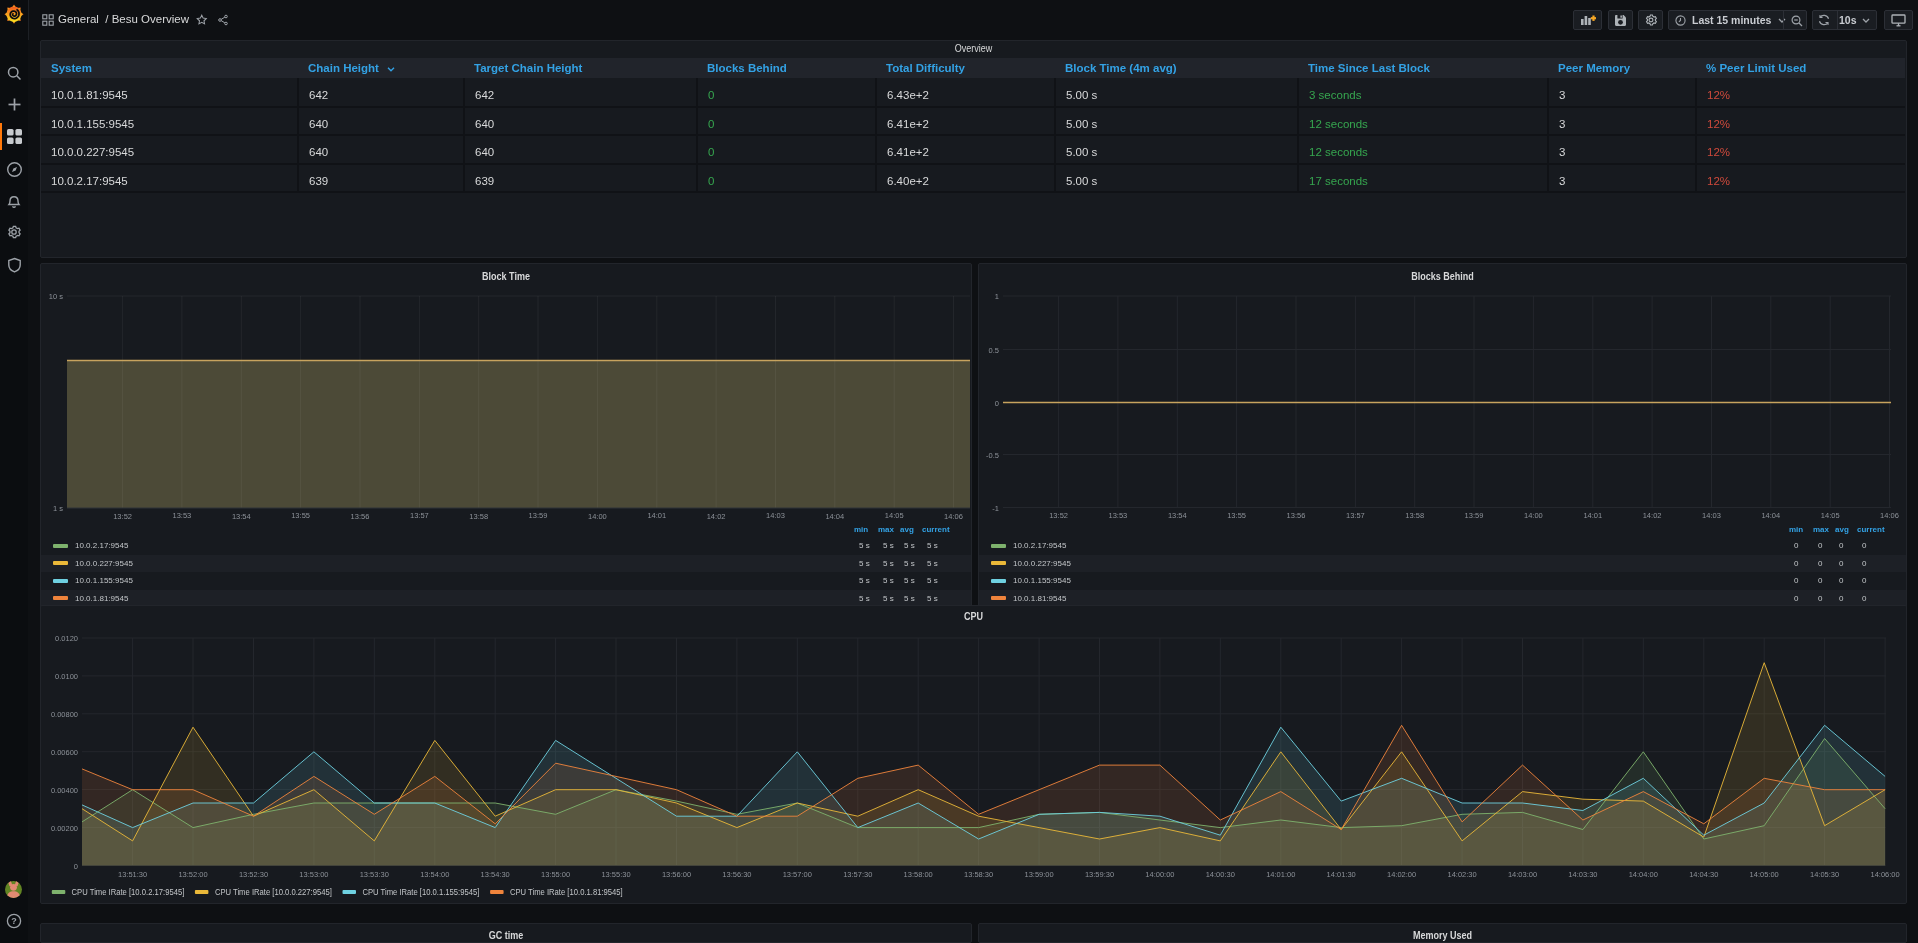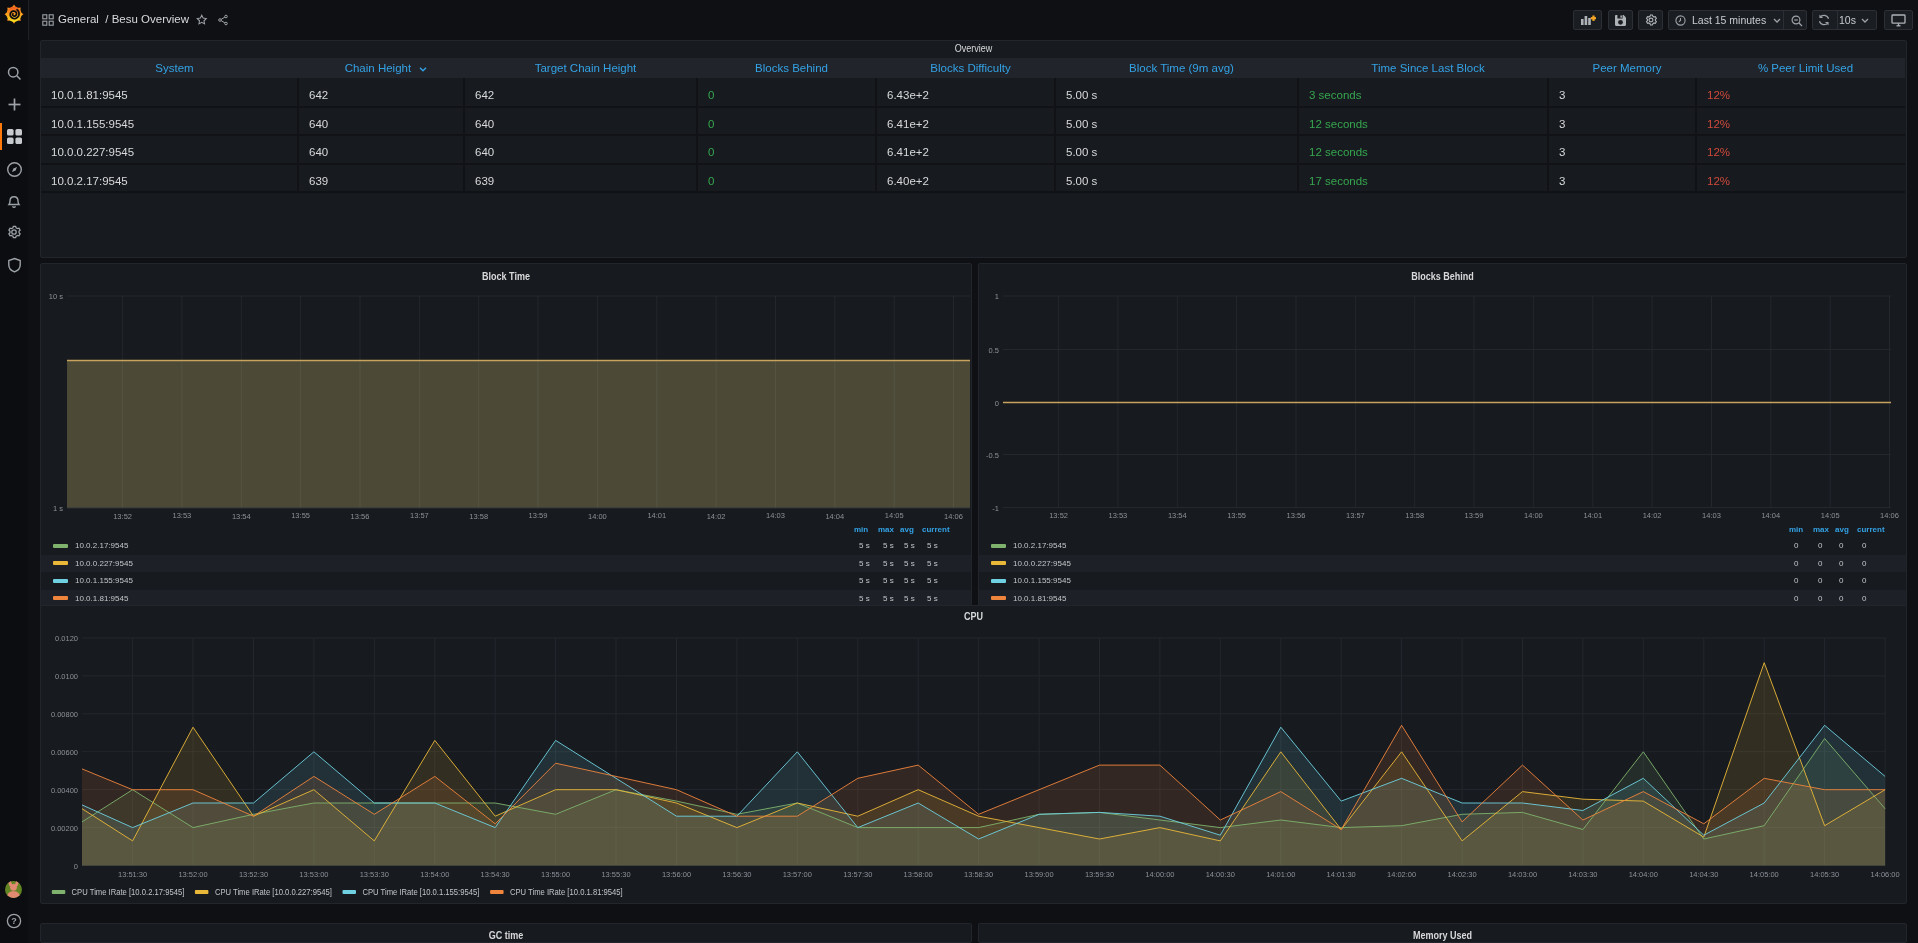--- a/index.html
+++ b/index.html
@@ -2,38 +2,38 @@
 <html><head><meta charset="utf-8"><title>Grafana</title><style>
 *{margin:0;padding:0;box-sizing:border-box}
 html,body{width:1918px;height:943px;overflow:hidden;background:#0e1013;font-family:"Liberation Sans",sans-serif;}
 .abs{position:absolute}
 #side{position:absolute;left:0;top:0;width:28px;height:943px;background:#0b0d10}
 #topsep{position:absolute;left:28px;top:0;width:1px;height:40px;background:#1d2025}
 .sicon{position:absolute;left:0;width:28px;display:flex;justify-content:center;color:#9da2a8}
 .panel{position:absolute;background:#171a1f;border:1px solid #22252b;border-radius:2px}
 .ptitle{position:absolute;left:0;right:0;text-align:center;font-size:11px;font-weight:bold;color:#d8d9da;transform:scaleX(0.82)}
 table.ov{border-collapse:collapse;table-layout:fixed;width:1864px;margin-top:17px}
-table.ov th{background:#21242b;color:#33a2e5;font-size:11.5px;font-weight:normal;text-align:center;padding:3px 0 3px 10px;height:20px;white-space:nowrap}
+table.ov th{background:#21242b;color:#33a2e5;font-size:11.5px;font-weight:bold;text-align:left;padding:3px 0 3px 10px;height:20px;white-space:nowrap}
 table.ov td{color:#d8d9da;font-size:11.5px;padding:6px 0 0 10px;height:28.5px;border-bottom:2px solid #101216;border-right:2px solid #101216;white-space:nowrap}
 table.ov td:last-child{border-right:none}
 .green{color:#36a64f!important}.red{color:#cf4a3c!important}
 .leg{position:absolute;font-size:8px;color:#c3c6c9}
 .legrow{display:flex;align-items:center;height:17.5px;padding-left:12px}
 .legrow.alt{background:#1d2026}
 .dash{width:15px;height:4px;border-radius:1px;margin-right:7px;flex:none}
 .legvals{margin-left:auto;display:flex;padding-right:11px}
 .legvals span{text-align:left;flex:none}
 .legvals span:nth-child(1){width:24px}.legvals span:nth-child(2){width:21px}.legvals span:nth-child(3){width:23px}.legvals span:nth-child(4){width:33px}
 .leghead .legvals{padding-right:16px}
 .leghead .legvals span:nth-child(2){width:22px}.leghead .legvals span:nth-child(3){width:22px}
 .leghead{display:flex;height:16px;align-items:center;font-weight:bold;color:#33a2e5}
 .cpuleg{position:absolute;display:flex;align-items:center;font-size:8.5px;color:#c3c6c9;transform:scaleX(0.9);transform-origin:0 50%}
 .cpuleg .dash{margin-left:12px}
 .btn{position:absolute;top:10px;height:20px;background:#1a1d22;border:1px solid #2c2f36;border-radius:2px;display:flex;align-items:center;justify-content:center;color:#9da2a8}
-.btxt{color:#c9ccd1;font-size:10.5px;font-weight:normal}
+.btxt{color:#c9ccd1;font-size:10.5px;font-weight:bold}
 svg{display:block}
 
 </style></head><body>
 <div id="side"></div>
 <div id="topsep"></div>
 <svg class="abs" style="left:1px;top:1px" width="26" height="26" viewBox="0 0 28 28">
 <defs>
       <linearGradient id="lg" x1="0" y1="0" x2="0" y2="1">
         <stop offset="0" stop-color="#F2571E"></stop>
         <stop offset="1" stop-color="#FBE31F"></stop>
@@ -212,22 +212,22 @@
         <col style="width:209px">
       </colgroup>
 <tbody>
         <tr>
           <th>System</th>
           <th>Chain Height <svg width="8" height="5" viewBox="0 0 8 5" style="display:inline-block;margin-left:5px" fill="none" stroke="#33a2e5" stroke-width="1.4">
               <path d="M1 0.8 L4 3.8 L7 0.8"></path>
             </svg></th>
           <th>Target Chain Height</th>
           <th>Blocks Behind</th>
-          <th>Blocks Difficulty</th>
-          <th>Block Time (9m avg)</th>
+          <th>Total Difficulty</th>
+          <th>Block Time (4m avg)</th>
           <th>Time Since Last Block</th>
           <th>Peer Memory</th>
           <th>% Peer Limit Used</th>
         </tr>
 <tr>
           <td>10.0.1.81:9545</td>
           <td>642</td>
           <td>642</td>
           <td class="green">0</td>
           <td>6.43e+2</td>

